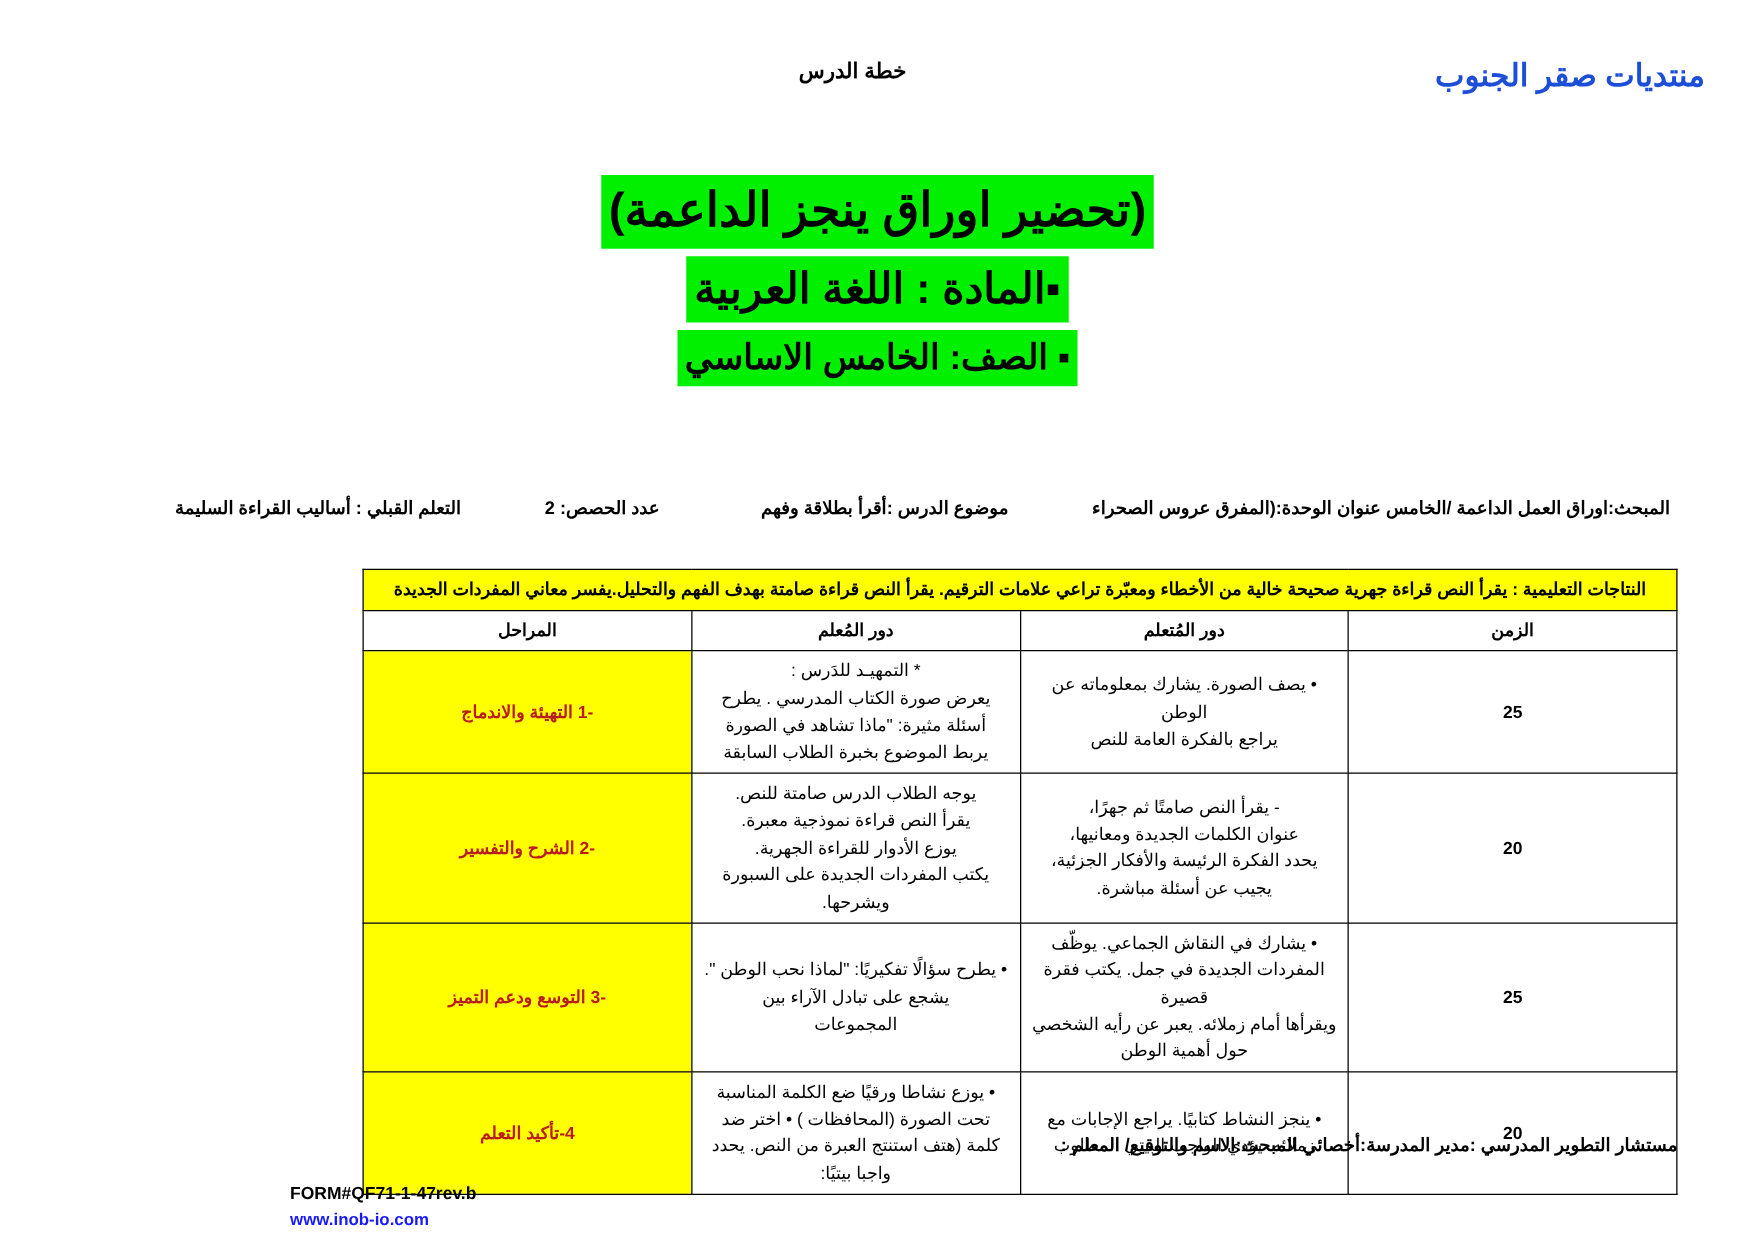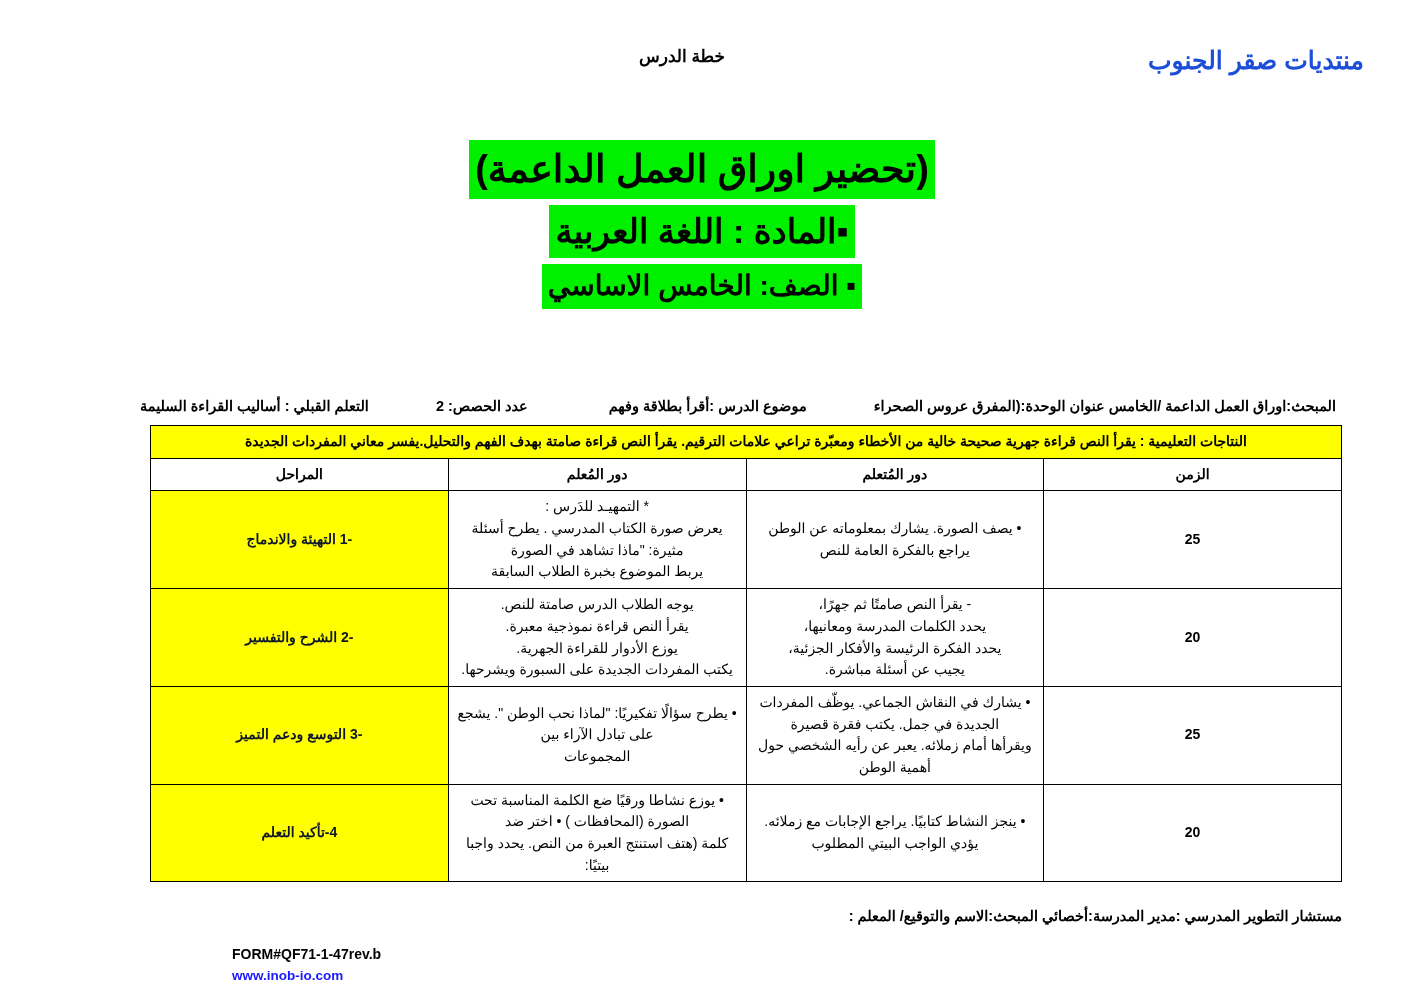--- a/index.html
+++ b/index.html
@@ -78,23 +78,23 @@
     display: flex;
     justify-content: space-between;
     direction: rtl;
   }
   .meta-line span { white-space: nowrap; }
   .meta-line .sp1 { margin-left: 14px; }
 
   
   .tbl-wrap {
     position: absolute;
-    top: 425px;
+    top: 455px;
     right: 62px;
-    width: 1192px;
+    width: 1052px;
   }
   table.plan {
     width: 100%;
     border-collapse: collapse;
     table-layout: fixed;
   }
   table.plan td {
     border: 1px solid #000;
     vertical-align: middle;
     padding: 5px 8px;
@@ -114,21 +114,21 @@
     font-size: 14px;
     padding: 4px 6px;
   }
   .col-time   { width: 92px;  text-align: center; }
   .col-stu    { width: 560px; }
   .col-tea    { width: 560px; }
   .col-stage  { width: 78px;  }
 
   td.stage {
     background: #ffff00;
-    color: #0f172a;
+    color: #b91c1c;
     font-weight: bold;
     text-align: center;
     font-size: 14.5px;
     line-height: 1.5;
     padding: 4px 2px;
   }
   td.time {
     text-align: center;
     font-weight: bold;
     font-size: 17px;
@@ -175,21 +175,21 @@
 </style>
 </head>
 <body>
 
 <div class="page">
 
   <div class="forum-brand">منتديات صقر الجنوب</div>
   <div class="doc-kicker">خطة الدرس</div>
 
   <div class="title-block">
-    <div class="title-line t1"><span class="hl">(تحضير اوراق العمل الداعمة)</span></div>
+    <div class="title-line t1"><span class="hl">(تحضير اوراق ينجز الداعمة)</span></div>
     <div class="title-line t2"><span class="hl">▪المادة : اللغة العربية</span></div>
     <div class="title-line t3"><span class="hl">▪ الصف: الخامس  الاساسي</span></div>
   </div>
 
   <div class="meta-line">
     <span>المبحث:اوراق العمل الداعمة /الخامس عنوان الوحدة:(المفرق عروس الصحراء</span>
     <span class="sp1">موضوع الدرس :أقرأ بطلاقة وفهم</span>
     <span>عدد الحصص: 2</span>
     <span>التعلم القبلي :  أساليب القراءة السليمة</span>
   </div>
@@ -218,21 +218,21 @@
           <span class="ln">يعرض صورة الكتاب المدرسي . يطرح أسئلة مثيرة: "ماذا تشاهد في الصورة</span>
           <span class="ln">يربط الموضوع بخبرة الطلاب السابقة</span>
         </td>
         <td class="stage">-1 التهيئة والاندماج</td>
       </tr>
 
       <tr>
         <td class="time">20</td>
         <td class="cell-text student">
           <span class="ln">- يقرأ النص صامتًا ثم جهرًا،</span>
-          <span class="ln">يحدد الكلمات المدرسة ومعانيها،</span>
+          <span class="ln">عنوان الكلمات الجديدة ومعانيها،</span>
           <span class="ln">يحدد الفكرة الرئيسة والأفكار الجزئية،</span>
           <span class="ln">يجيب عن أسئلة مباشرة.</span>
         </td>
         <td class="cell-text teacher">
           <span class="ln">يوجه الطلاب الدرس صامتة للنص.</span>
           <span class="ln">يقرأ النص قراءة نموذجية معبرة.</span>
           <span class="ln">يوزع الأدوار للقراءة الجهرية.</span>
           <span class="ln">يكتب المفردات الجديدة على السبورة ويشرحها.</span>
         </td>
         <td class="stage">-2 الشرح والتفسير</td>

